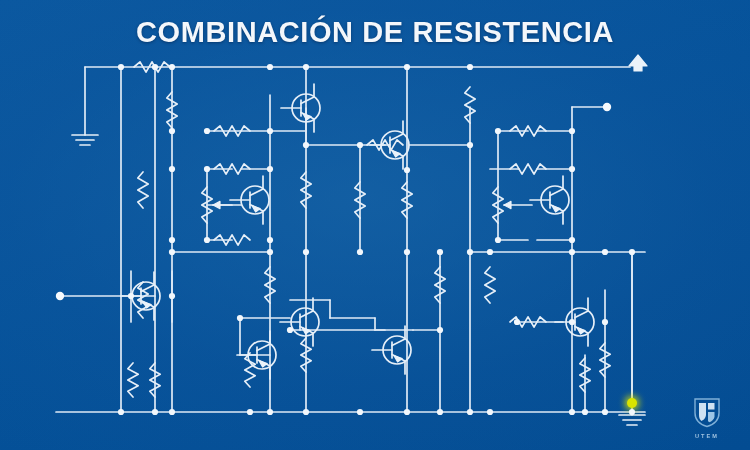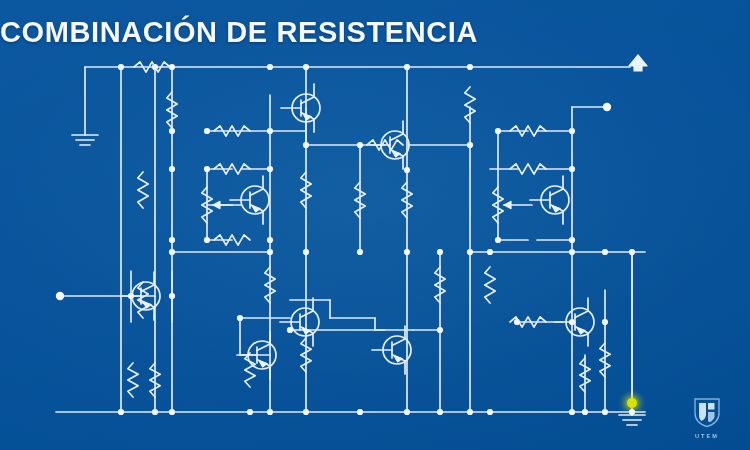--- a/index.html
+++ b/index.html
@@ -20,21 +20,21 @@
     inset: 0;
     background:
       radial-gradient(ellipse 780px 420px at 48% 44%, rgba(30,105,170,0.55) 0%, rgba(20,90,160,0.25) 45%, rgba(5,72,140,0.0) 75%),
       linear-gradient(160deg, #0a58a0 0%, #05529a 45%, #034c92 100%);
   }
   #title {
     position: absolute;
     left: 0;
     right: 0;
     top: 16px;
-    text-align: left;
+    text-align: center;
     color: #f4f7fb;
     font-size: 29px;
     font-weight: bold;
     letter-spacing: 0.6px;
     text-shadow: 0 1px 3px rgba(0,20,50,0.45);
     white-space: nowrap;
   }
   #circuit {
     position: absolute;
     left: 0;

